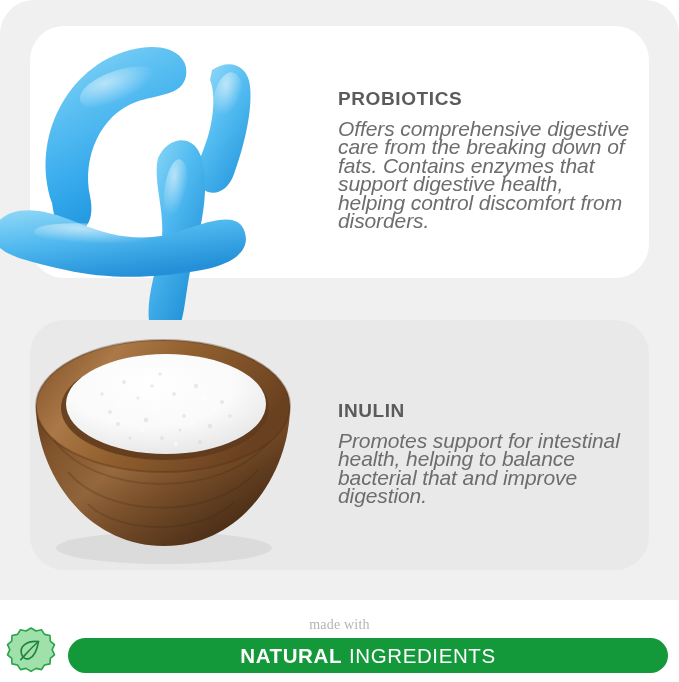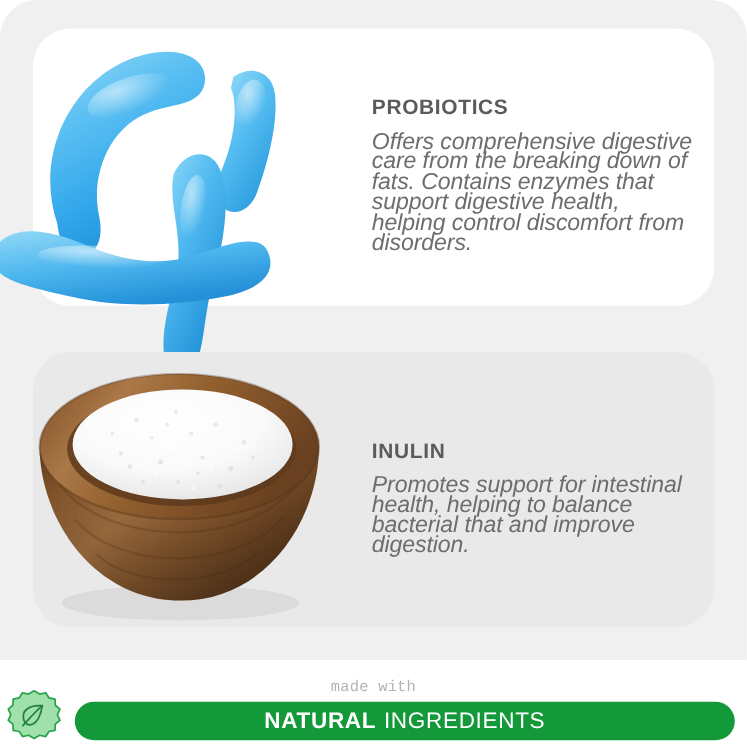--- a/index.html
+++ b/index.html
@@ -100,21 +100,21 @@
     pointer-events: none;
   }
 
   
   .made-with {
     position: absolute;
     left: 0;
     top: 617px;
     width: 679px;
     text-align: center;
-    font-family: Liberation Mono, monospace;
+    font-family: Liberation Serif, serif;
     font-size: 14px;
     color: #b4b4b4;
     letter-spacing: 0.2px;
   }
   .green-bar {
     position: absolute;
     left: 68px;
     top: 638px;
     width: 600px;
     height: 35px;

